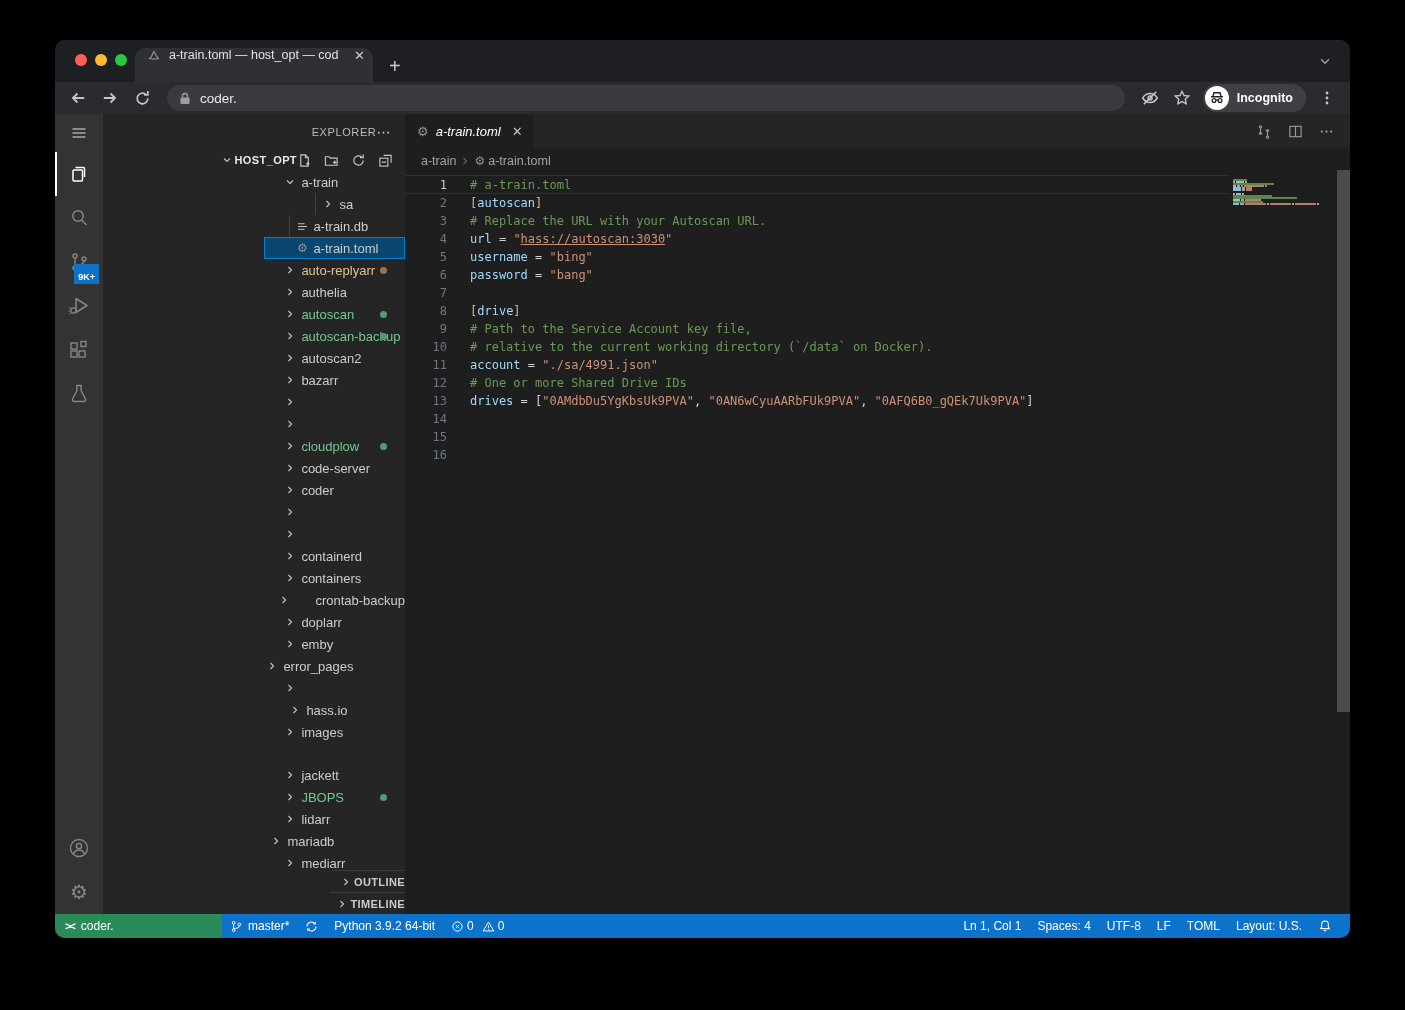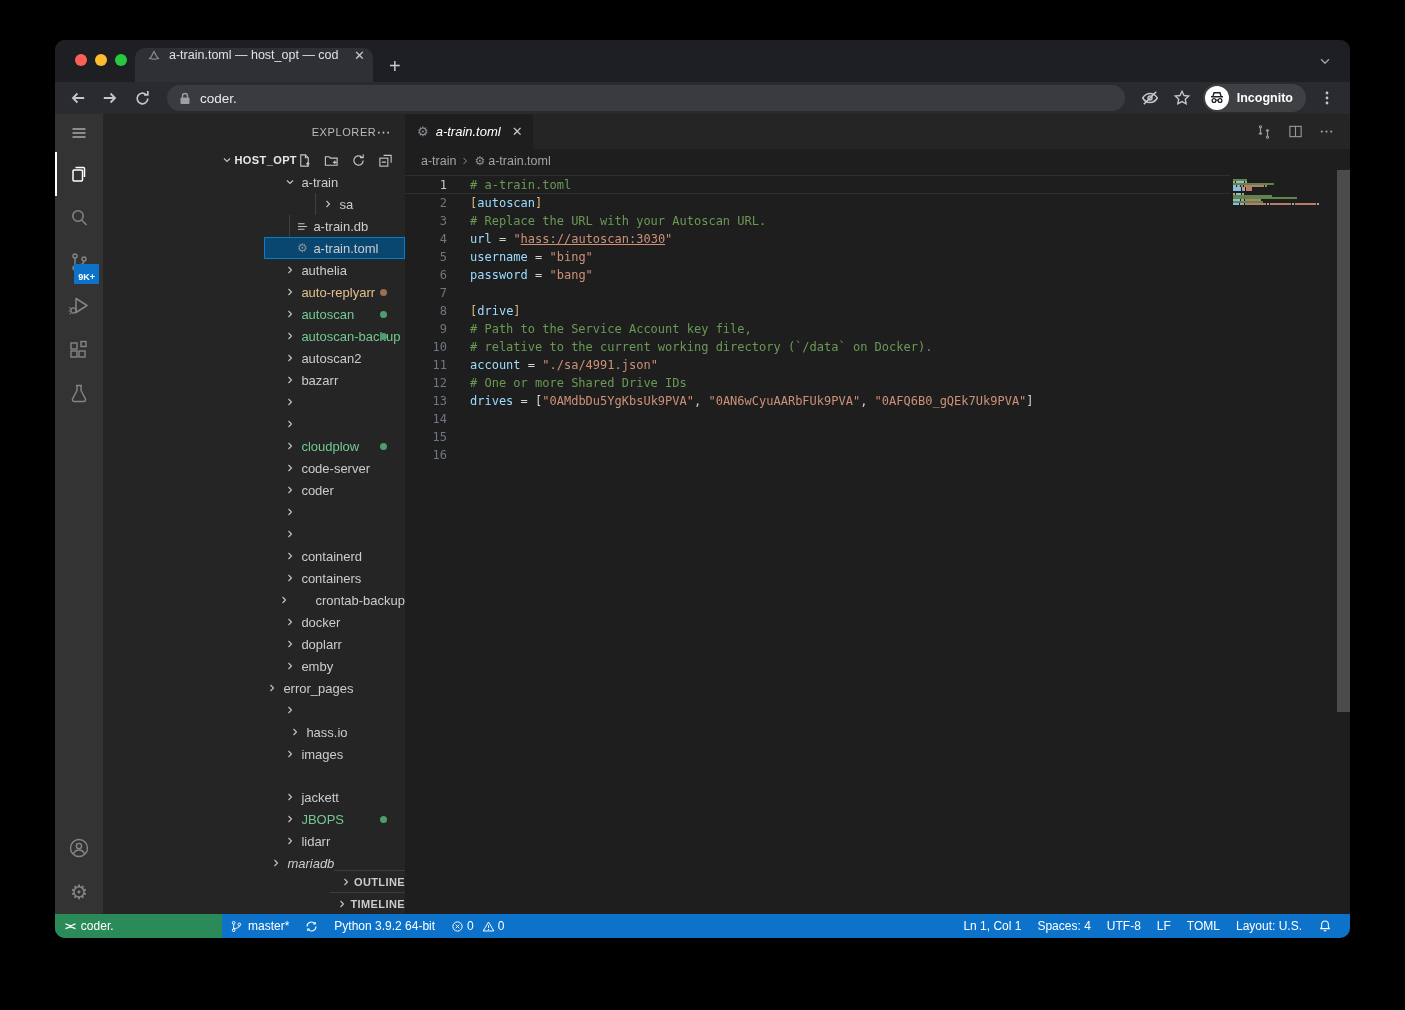--- a/index.html
+++ b/index.html
@@ -337,37 +337,37 @@
           <div class="trow lvl2 selected" style="padding-left: 30px;">
             <span class="ficon" style="color:#8a9199;font-size:12px;">⚙</span>
             <span class="lbl ">a-train.toml</span>
           </div>
           <div class="trow" style="padding-left: 18px;">
             <span class="chev">
               <svg width="12" height="12" viewBox="0 0 16 16">
                 <path d="M6 4l4 4-4 4" fill="none" stroke="#c5c5c5" stroke-width="1.5"></path>
               </svg>
             </span>
-            <span class="lbl ">authelia</span>
-          </div>
-          <div class="trow" style="padding-left: 18px;">
-            <span class="chev">
-              <svg width="12" height="12" viewBox="0 0 16 16">
-                <path d="M6 4l4 4-4 4" fill="none" stroke="#c5c5c5" stroke-width="1.5"></path>
-              </svg>
-            </span>
             <span class="lbl orange">auto-replyarr</span>
             <span class="gdot orange"></span>
           </div>
           <div class="trow" style="padding-left: 18px;">
             <span class="chev">
               <svg width="12" height="12" viewBox="0 0 16 16">
                 <path d="M6 4l4 4-4 4" fill="none" stroke="#c5c5c5" stroke-width="1.5"></path>
               </svg>
             </span>
+            <span class="lbl ">authelia</span>
+          </div>
+          <div class="trow" style="padding-left: 18px;">
+            <span class="chev">
+              <svg width="12" height="12" viewBox="0 0 16 16">
+                <path d="M6 4l4 4-4 4" fill="none" stroke="#c5c5c5" stroke-width="1.5"></path>
+              </svg>
+            </span>
             <span class="lbl green">autoscan</span>
             <span class="gdot green"></span>
           </div>
           <div class="trow" style="padding-left: 18px;">
             <span class="chev">
               <svg width="12" height="12" viewBox="0 0 16 16">
                 <path d="M6 4l4 4-4 4" fill="none" stroke="#c5c5c5" stroke-width="1.5"></path>
               </svg>
             </span>
             <span class="lbl green">autoscan-backup</span>
@@ -469,28 +469,20 @@
               </svg>
             </span>
             <span class="lbl ">crontab-backup</span>
           </div>
           <div class="trow" style="padding-left: 18px;">
             <span class="chev">
               <svg width="12" height="12" viewBox="0 0 16 16">
                 <path d="M6 4l4 4-4 4" fill="none" stroke="#c5c5c5" stroke-width="1.5"></path>
               </svg>
             </span>
-            <span class="lbl ">docker</span>
-          </div>
-          <div class="trow" style="padding-left: 18px;">
-            <span class="chev">
-              <svg width="12" height="12" viewBox="0 0 16 16">
-                <path d="M6 4l4 4-4 4" fill="none" stroke="#c5c5c5" stroke-width="1.5"></path>
-              </svg>
-            </span>
             <span class="lbl ">doplarr</span>
           </div>
           <div class="trow" style="padding-left: 18px;">
             <span class="chev">
               <svg width="12" height="12" viewBox="0 0 16 16">
                 <path d="M6 4l4 4-4 4" fill="none" stroke="#c5c5c5" stroke-width="1.5"></path>
               </svg>
             </span>
             <span class="lbl ">emby</span>
           </div>
@@ -544,21 +536,21 @@
             <span class="gdot green"></span>
           </div>
           <div class="trow" style="padding-left: 18px;">
             <span class="chev">
               <svg width="12" height="12" viewBox="0 0 16 16">
                 <path d="M6 4l4 4-4 4" fill="none" stroke="#c5c5c5" stroke-width="1.5"></path>
               </svg>
             </span>
             <span class="lbl ">lidarr</span>
           </div>
-          <div class="trow" style="padding-left: 4px; font-style: italic;">
+          <div class="trow" style="padding-left: 4px;">
             <span class="chev">
               <svg width="12" height="12" viewBox="0 0 16 16">
                 <path d="M6 4l4 4-4 4" fill="none" stroke="#c5c5c5" stroke-width="1.5"></path>
               </svg>
             </span>
             <span class="lbl ">mariadb</span>
           </div>
           <div class="trow" style="padding-left: 18px;">
             <span class="chev">
               <svg width="12" height="12" viewBox="0 0 16 16">

